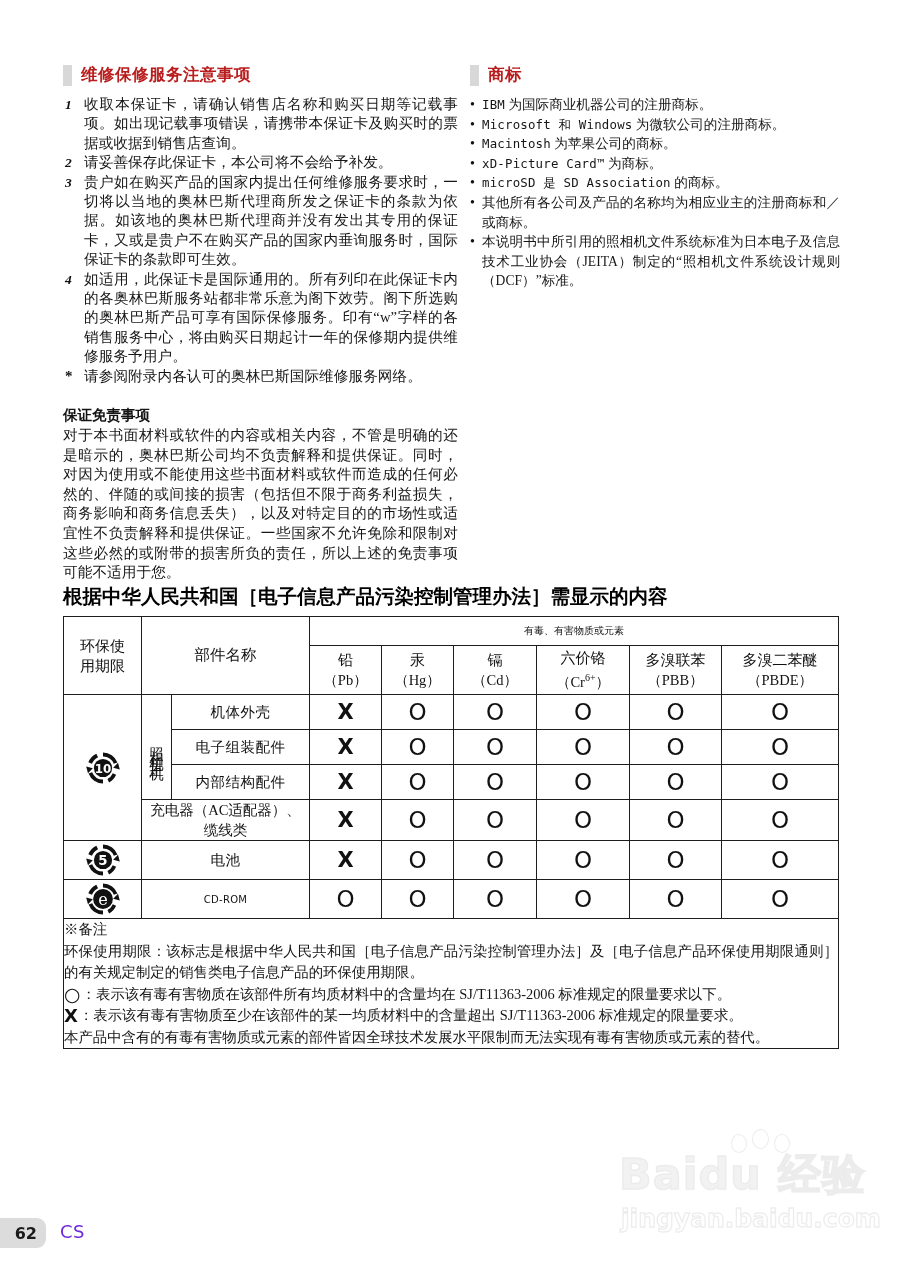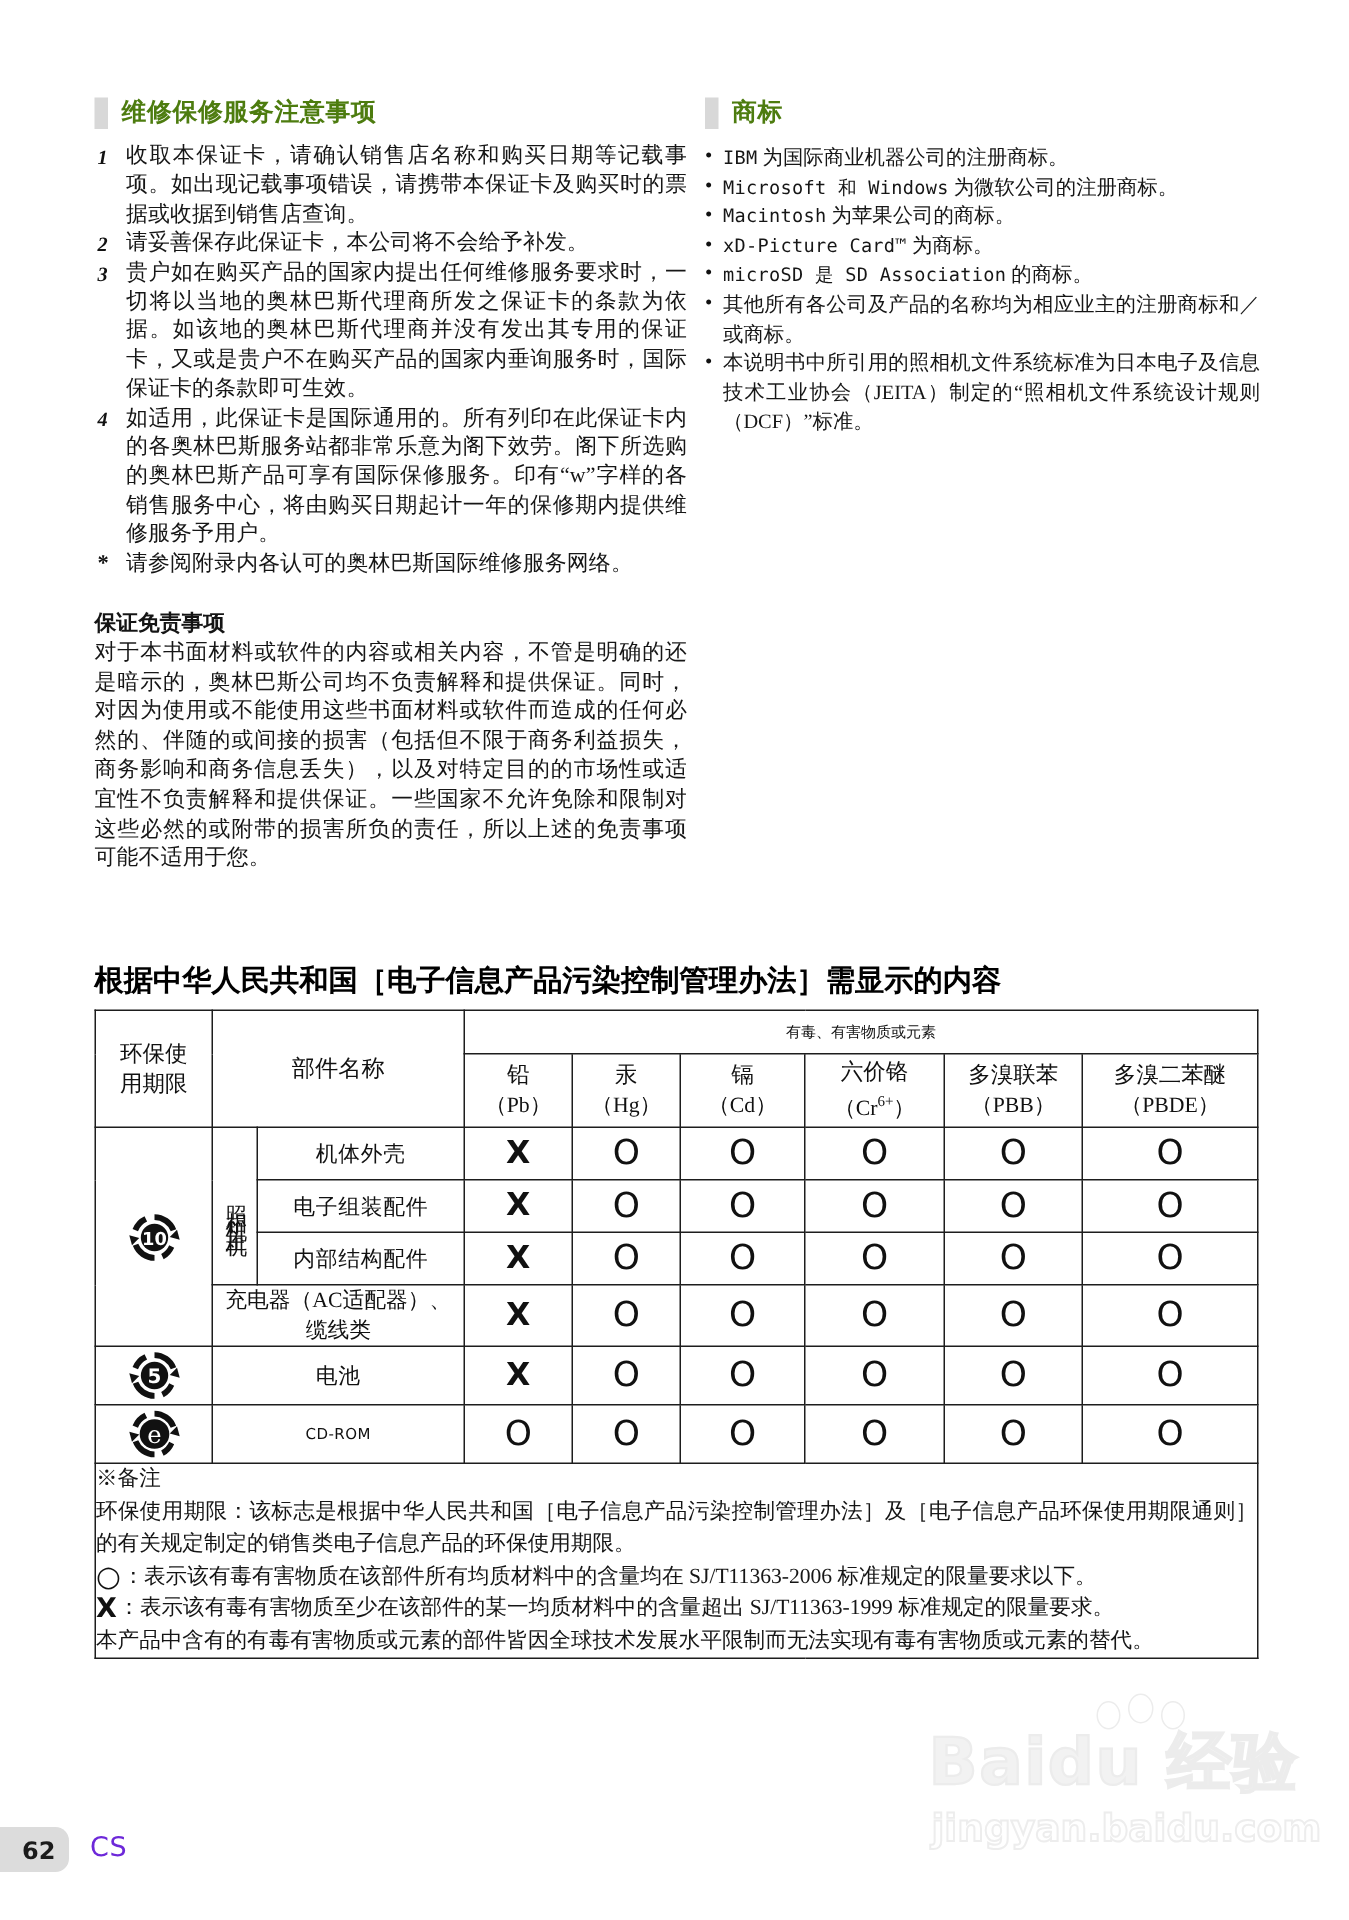--- a/index.html
+++ b/index.html
@@ -91,21 +91,21 @@
     width: 9px;
     height: 21px;
     background: #d8d8d8;
     flex: none;
   }
   .sec-title {
     font-family: "DejaVu Sans", "Liberation Sans", sans-serif;
     font-weight: 700;
     font-size: 16.5px;
     letter-spacing: 0.5px;
-    color: #4d7c0f;
+    color: #b91c1c;
   }
 
   .sub-title {
     font-family: "DejaVu Sans", "Liberation Sans", sans-serif;
     font-weight: 700;
     font-size: 14.5px;
     color: #141414;
     margin-bottom: 1px;
   }
 
@@ -179,21 +179,21 @@
   .mono {
     font-family: "DejaVu Sans Mono", "Liberation Mono", monospace;
     font-size: 12.4px;
     letter-spacing: 0.2px;
   }
 
   
   .table-wrap {
     position: absolute;
     left: 63px;
-    top: 640px;
+    top: 583px;
     width: 775px;
     z-index: 2;
   }
   .table-title {
     font-family: "DejaVu Sans", "Liberation Sans", sans-serif;
     font-weight: 700;
     font-size: 19.5px;
     color: #000;
     margin-bottom: 6px;
     letter-spacing: 0px;
@@ -611,21 +611,21 @@
         <tr>
           <td colspan="9" class="notes-cell">
             <div class="note-line">※备注</div>
             <div class="note-line">环保使用期限：该标志是根据中华人民共和国［电子信息产品污染控制管理办法］及［电子信息产品环保使用期限通则］的有关规定制定的销售类电子信息产品的环保使用期限。</div>
             <div class="note-flex">
               <span class="note-sym">○</span>
               <span class="note-line">：表示该有毒有害物质在该部件所有均质材料中的含量均在 SJ/T11363-2006 标准规定的限量要求以下。</span>
             </div>
             <div class="note-flex">
               <span class="note-sym bold">X</span>
-              <span class="note-line">：表示该有毒有害物质至少在该部件的某一均质材料中的含量超出 SJ/T11363-1999 标准规定的限量要求。</span>
+              <span class="note-line">：表示该有毒有害物质至少在该部件的某一均质材料中的含量超出 SJ/T11363-2006 标准规定的限量要求。</span>
             </div>
             <div class="note-line">本产品中含有的有毒有害物质或元素的部件皆因全球技术发展水平限制而无法实现有毒有害物质或元素的替代。</div>
           </td>
         </tr>
       </tbody>
     </table>
   </div>
 
   <div class="footer">
     <div class="page-tab">

